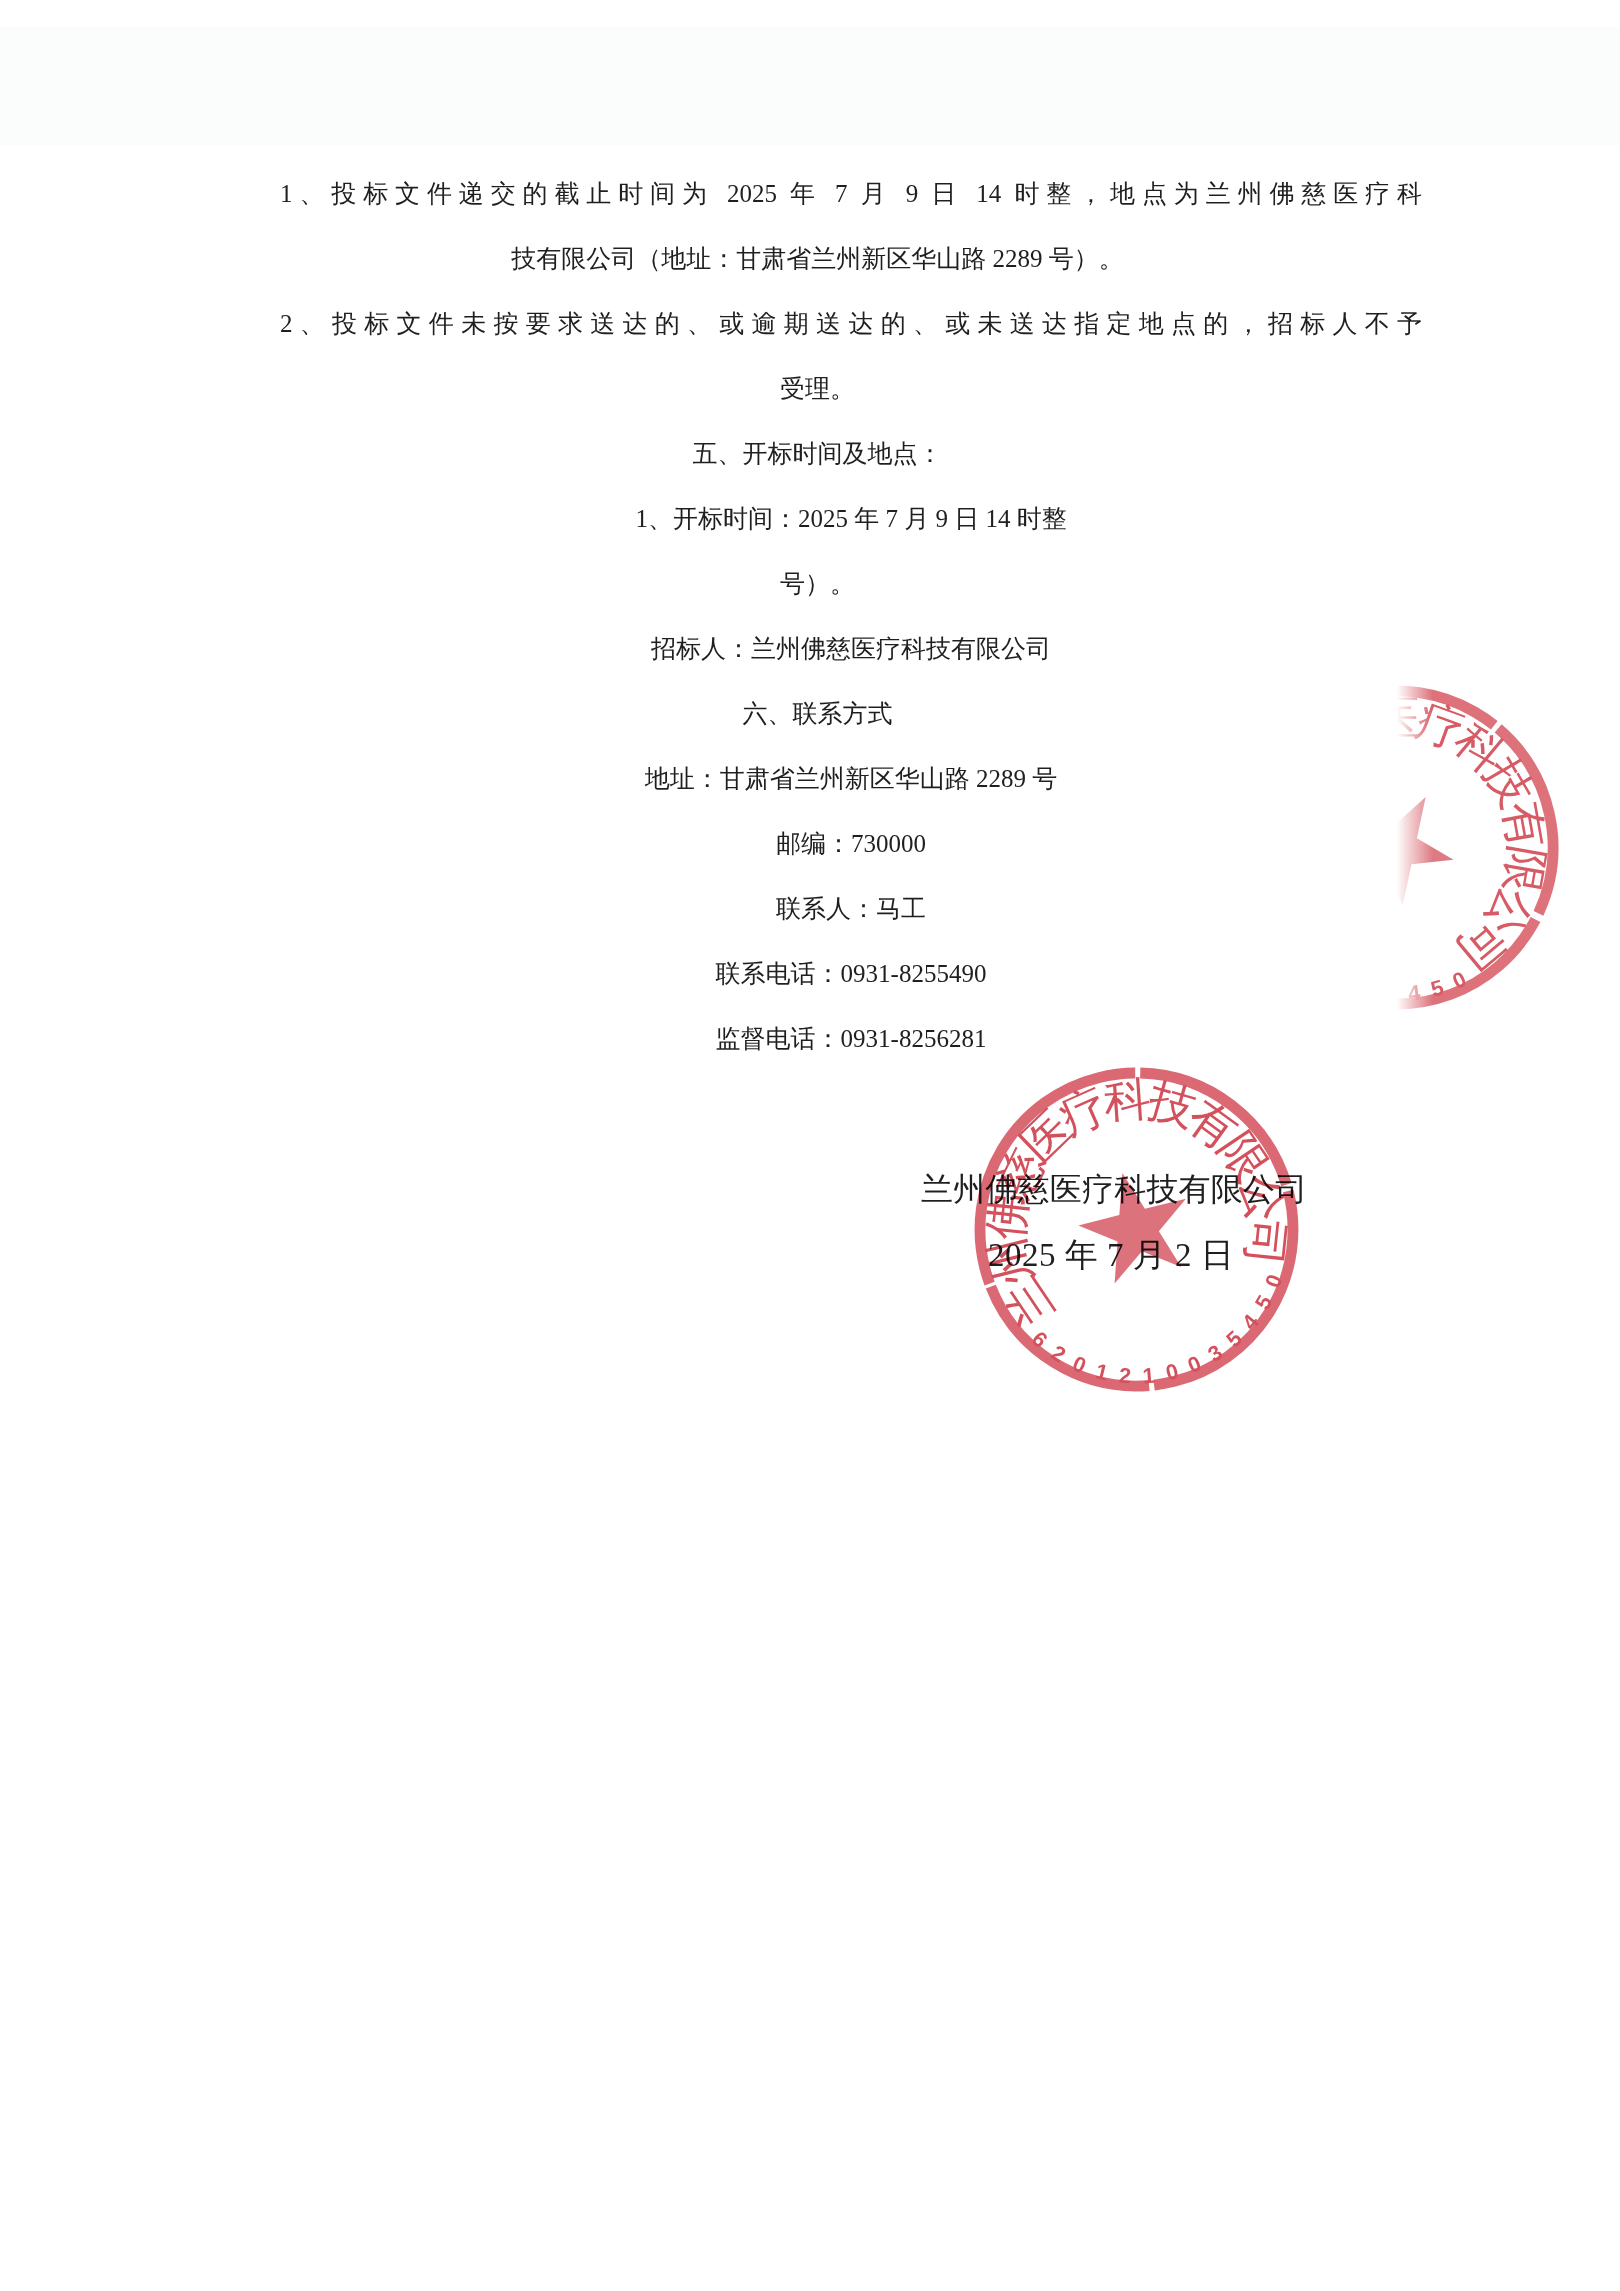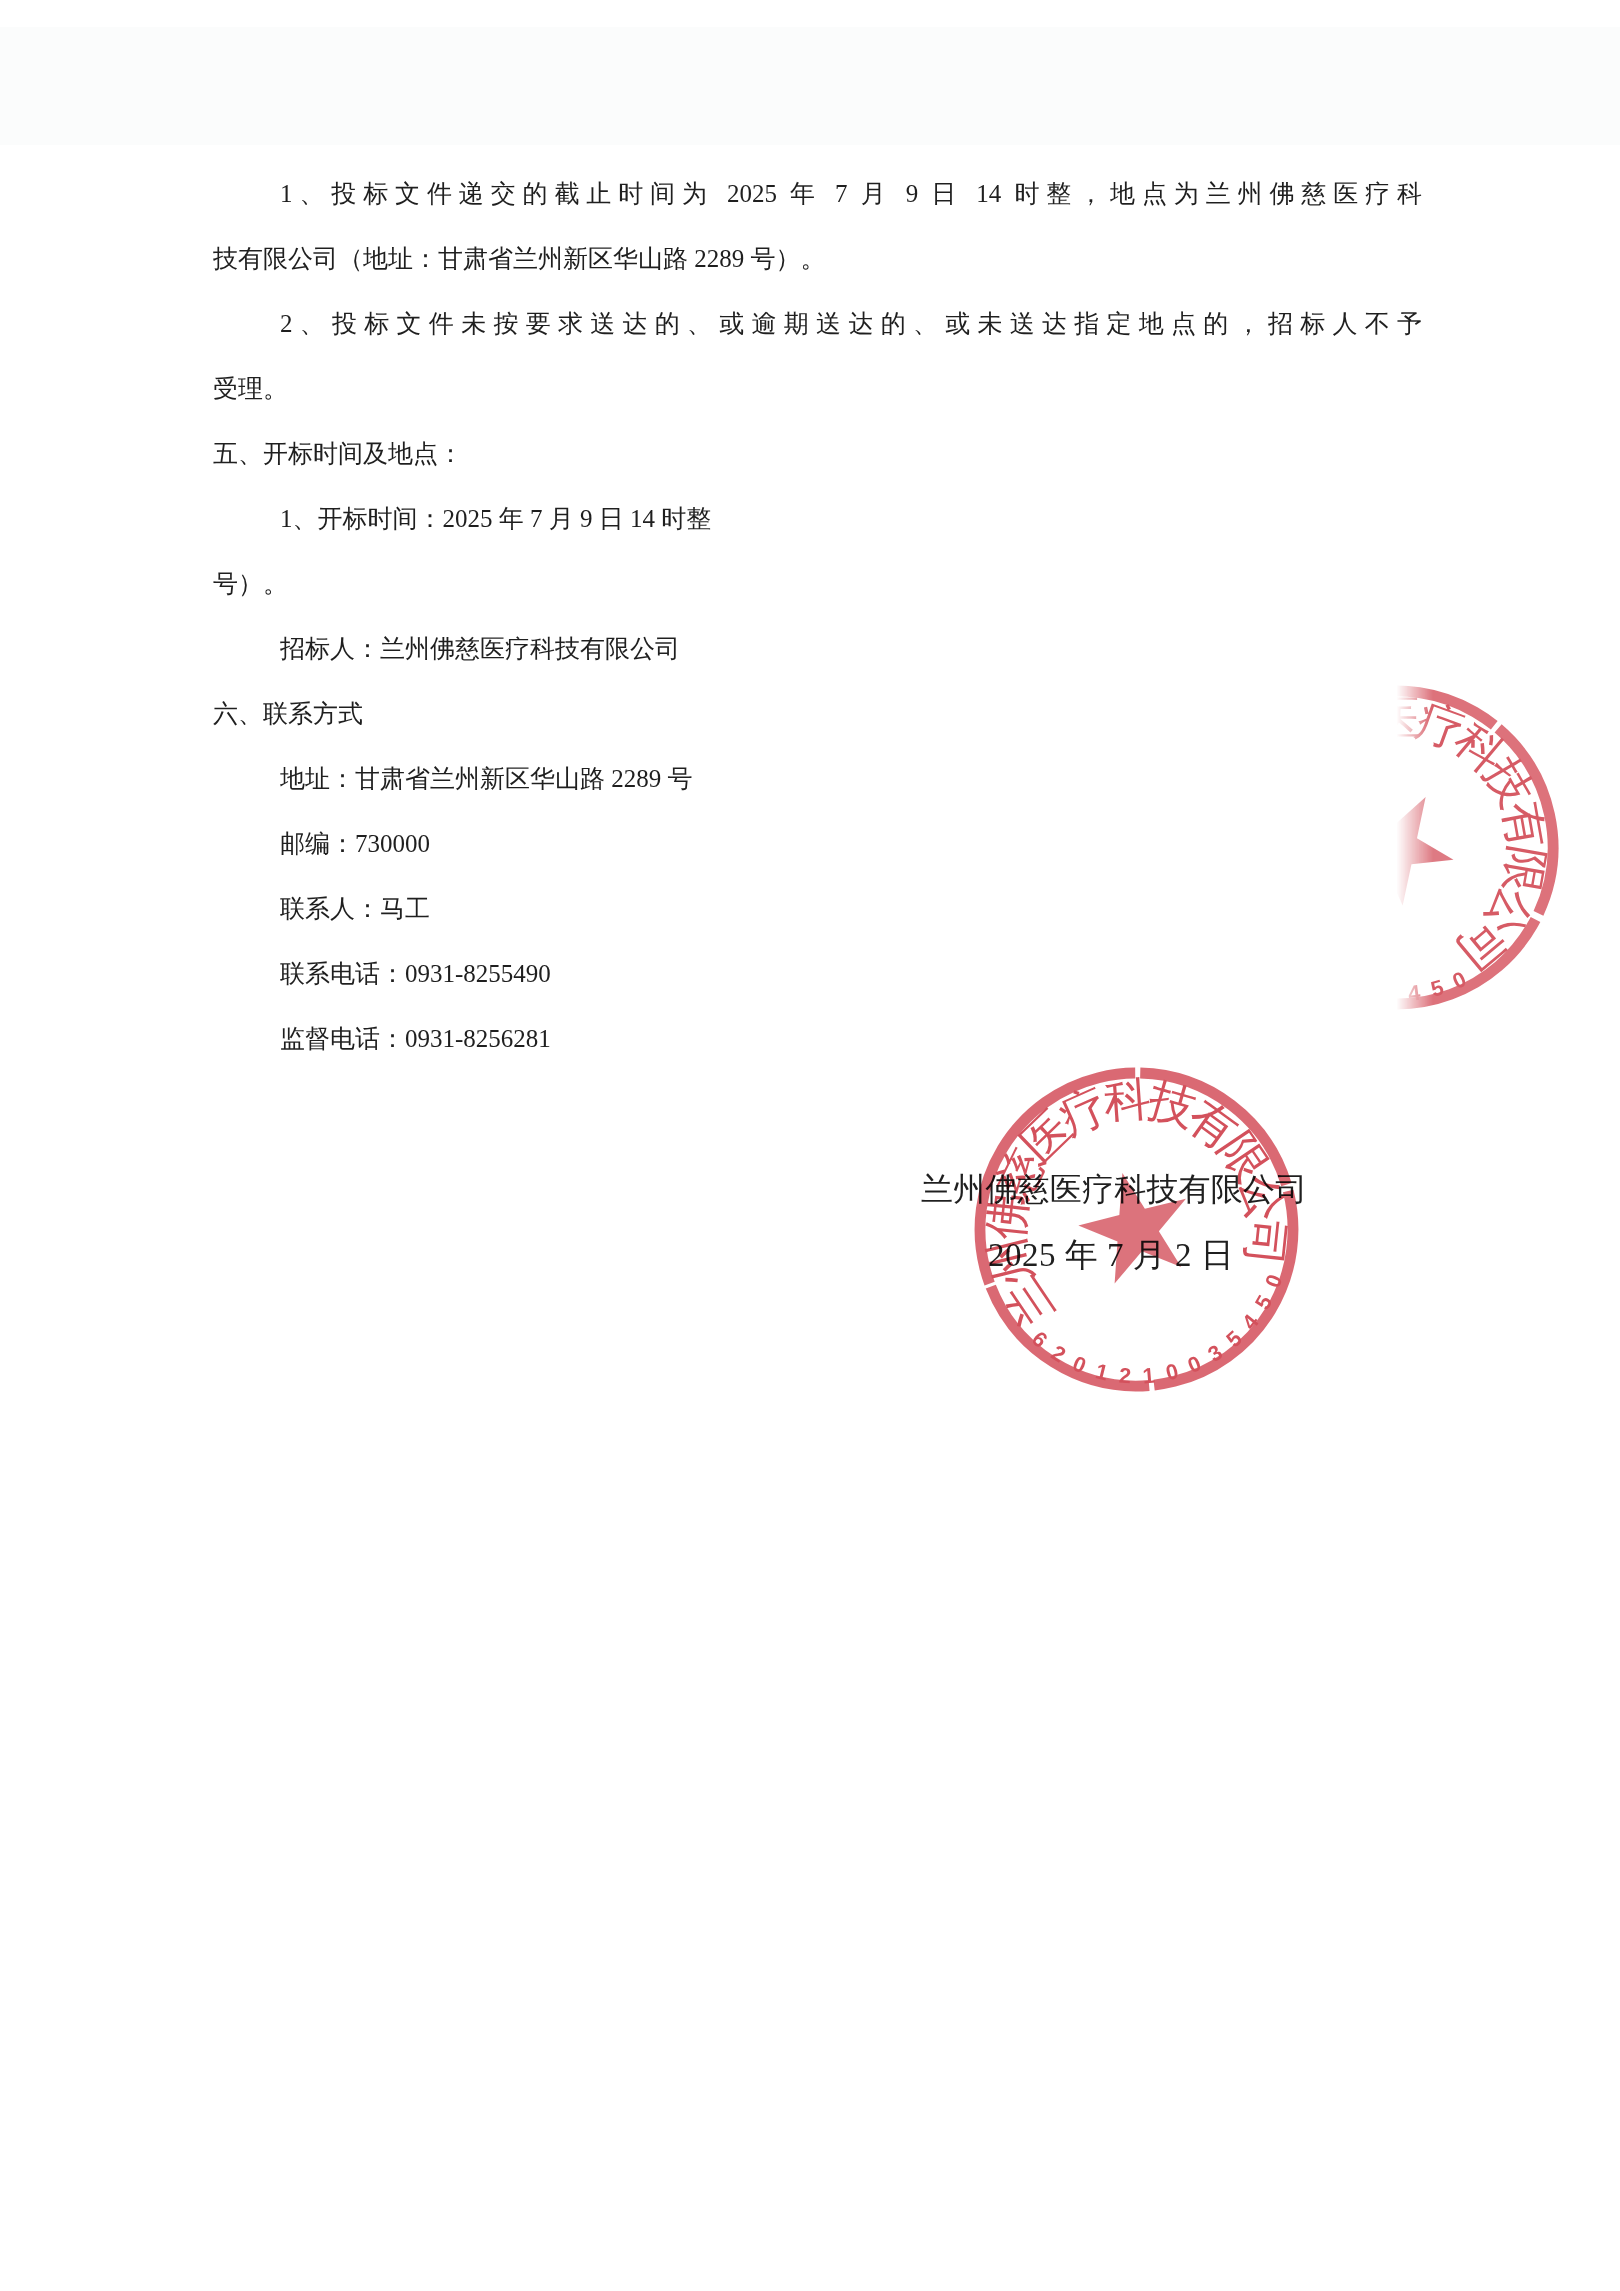--- a/index.html
+++ b/index.html
@@ -6,21 +6,21 @@
   body{
     width:1620px;height:2292px;position:relative;background:#ffffff;
     font-family:"Liberation Serif", serif;color:#1f1f1f;overflow:hidden;
   }
   
   .scan-noise{position:absolute;left:0;top:27.4px;width:1620px;height:118px;
     background:rgba(185,192,198,0.05);}
   
   .doc-lines{position:absolute;left:213px;top:173px;width:1209px;
     font-size:25px;line-height:42px;}
-  .line{min-height:65px;}
+  .line{min-height:65px;text-align:center;}
   .ind{padding-left:67px;}
   .jf{text-align:justify;text-align-last:justify;}
   
   .sig-company{position:absolute;left:921px;top:1168px;font-size:32px;letter-spacing:0.2px;text-align:center;}
   .sig-date{position:absolute;left:988px;top:1233px;font-size:33px;letter-spacing:0.5px;}
   
   .stamp{position:absolute;width:333px;height:333px;mix-blend-mode:multiply;}
   .stamp-main{left:970px;top:1063px;opacity:0.9;}
   .stamp-partial{left:1230px;top:681px;opacity:0.85;
     -webkit-mask-image:linear-gradient(to right, transparent 0 50%, #000 61%);

